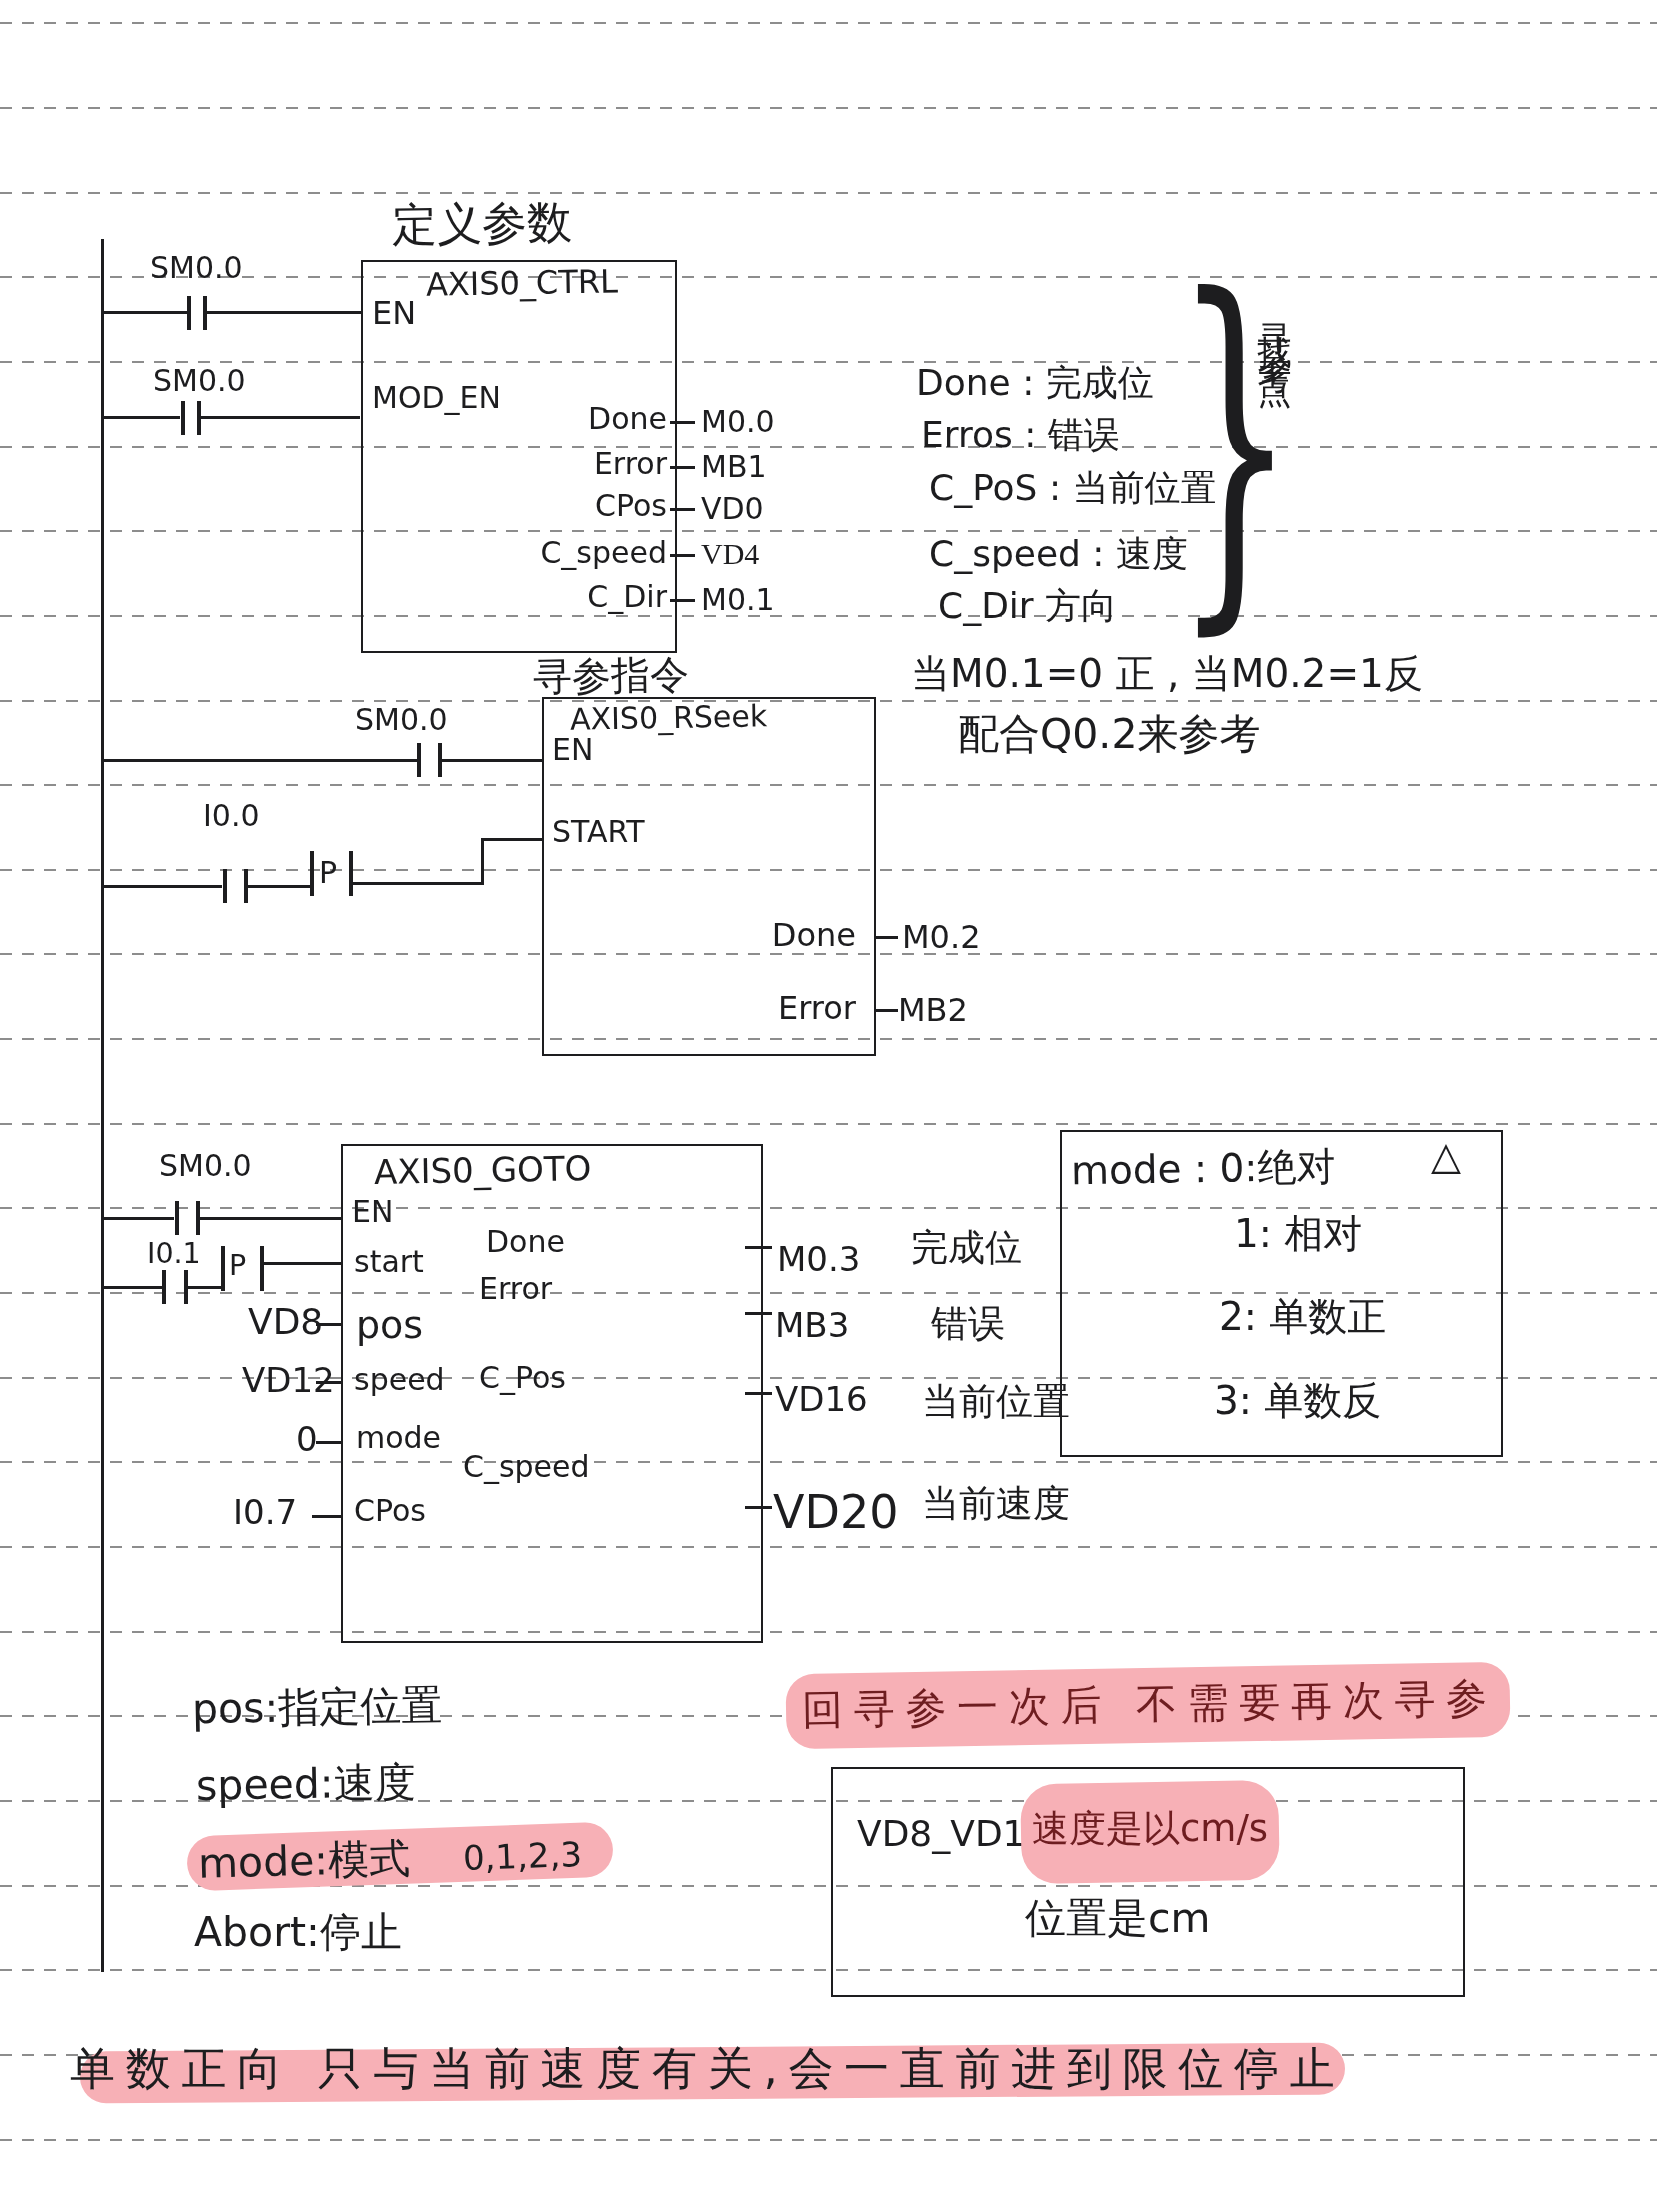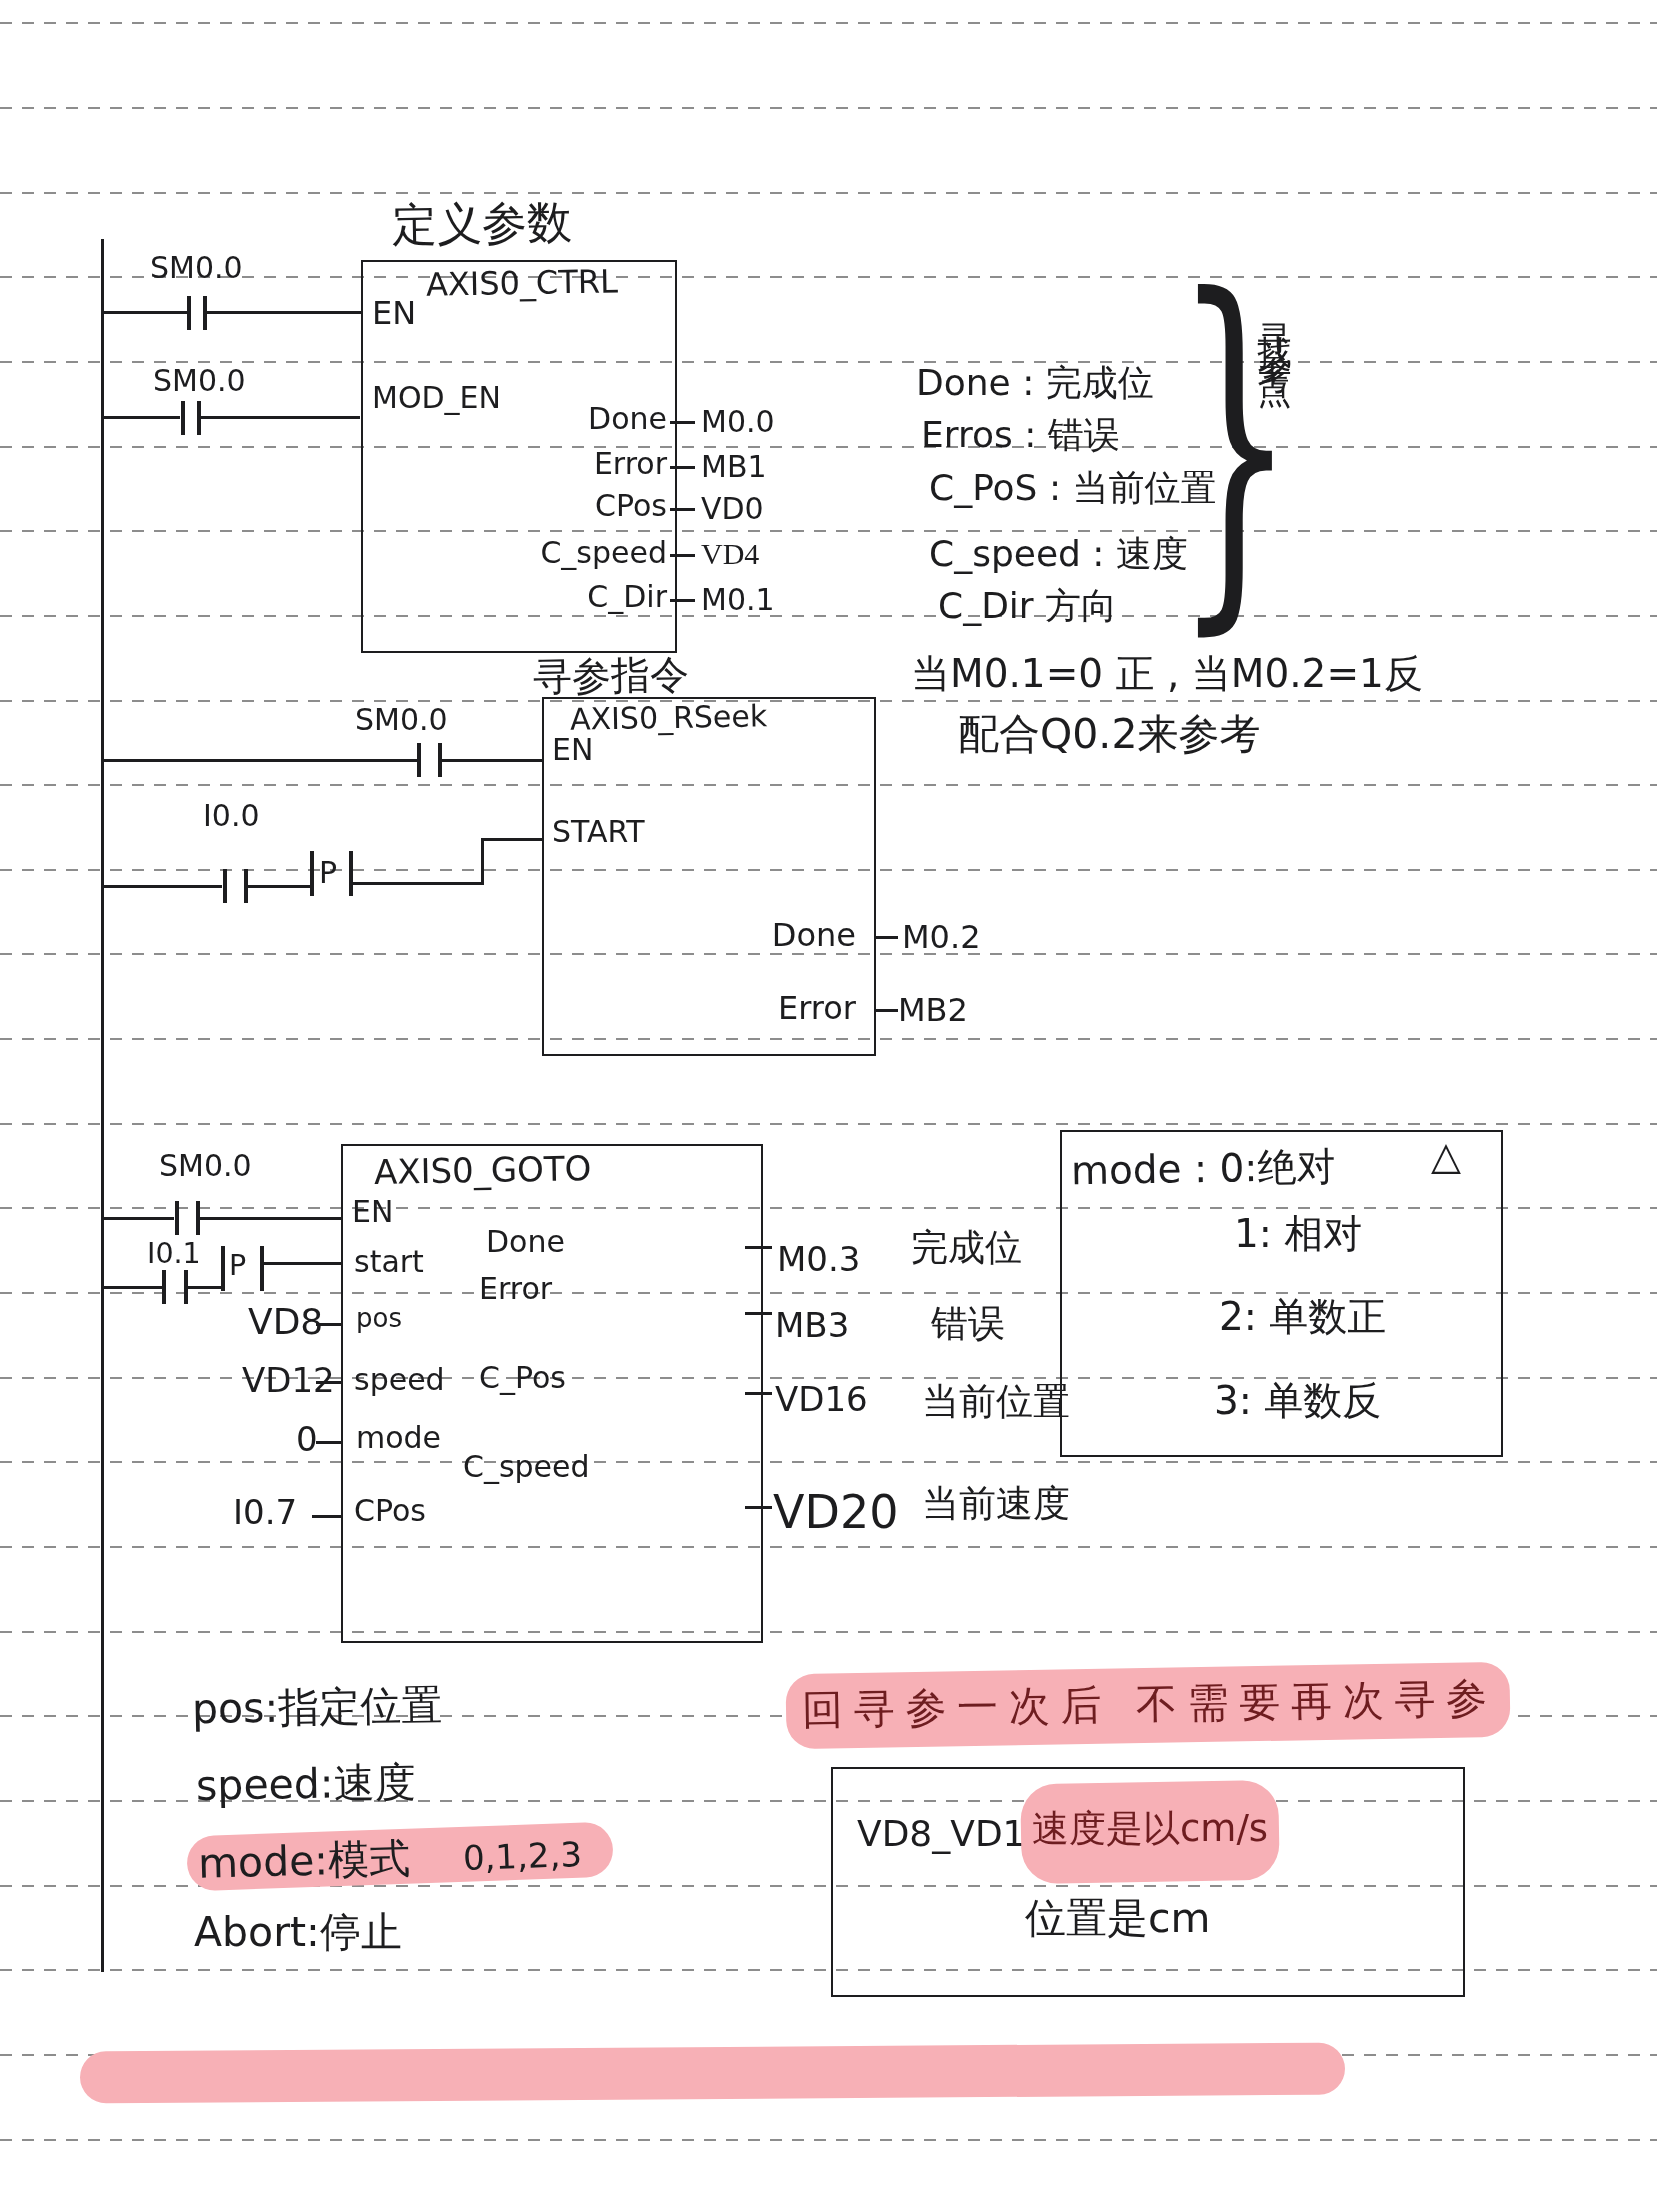--- a/index.html
+++ b/index.html
@@ -138,21 +138,21 @@
   <div class="hw plabel" style="left:722px;top:989px;font-size:32px;">Error</div>
   <div class="wh" style="left:875px;top:1009px;width:23px;"></div>
   <div class="hw" style="left:898px;top:991px;font-size:32px;">MB2</div>
 
   <div class="hw" style="left:159px;top:1148px;font-size:30px;">SM0.0</div>
   <div class="blk" style="left:341px;top:1144px;width:418px;height:495px;"></div>
   <div class="hw" style="left:374px;top:1150px;font-size:34px;transform:rotate(-1deg);">AXIS0_GOTO</div>
 
   <div class="hw" style="left:352px;top:1194px;font-size:30px;">EN</div>
   <div class="hw" style="left:354px;top:1244px;font-size:30px;">start</div>
-  <div class="hw" style="left:356px;top:1303px;font-size:26px;text-align:right;">pos</div>
+  <div class="hw" style="left:356px;top:1303px;font-size:38px;text-align:right;">pos</div>
   <div class="hw" style="left:354px;top:1362px;font-size:30px;">speed</div>
   <div class="hw" style="left:356px;top:1420px;font-size:30px;">mode</div>
   <div class="hw" style="left:354px;top:1493px;font-size:30px;">CPos</div>
 
   <div class="wh" style="left:102px;top:1217px;width:72px;"></div>
   <div class="cbar" style="left:175px;top:1201px;"></div>
   <div class="cbar" style="left:196px;top:1201px;"></div>
   <div class="wh" style="left:200px;top:1217px;width:142px;"></div>
 
   <div class="hw" style="left:147px;top:1237px;font-size:28.5px;">I0.1</div>
@@ -211,15 +211,16 @@
   <div class="hl" style="left:786px;top:1668px;width:724px;height:75px;transform:rotate(-1deg);"></div>
   <div class="hw maroon" style="left:802px;top:1677px;font-size:41px;letter-spacing:10.7px;transform:rotate(-1deg);">回寻参一次后 不需要再次寻参</div>
 
   <div class="blk" style="left:831px;top:1767px;width:630px;height:226px;"></div>
   <div class="hw" style="left:857px;top:1813px;font-size:36px;">VD8_VD12</div>
   <div class="hl" style="left:1021px;top:1782px;width:258px;height:100px;transform:rotate(-1deg);border-radius:36px;"></div>
   <div class="hw maroon" style="left:1032px;top:1804px;font-size:37px;">速度是以cm/s</div>
   <div class="hw" style="left:1025px;top:1891px;font-size:41px;">位置是cm</div>
 
   <div class="hl" style="left:80px;top:2047px;width:1265px;height:52px;transform:rotate(-0.4deg);"></div>
+  <div class="hw" style="left:70px;top:2039px;font-size:45px;letter-spacing:10.7px;">单数正向 只与当前速度有关,会一直前进到限位停止</div>
 
 </div>
 
 
 </body></html>

